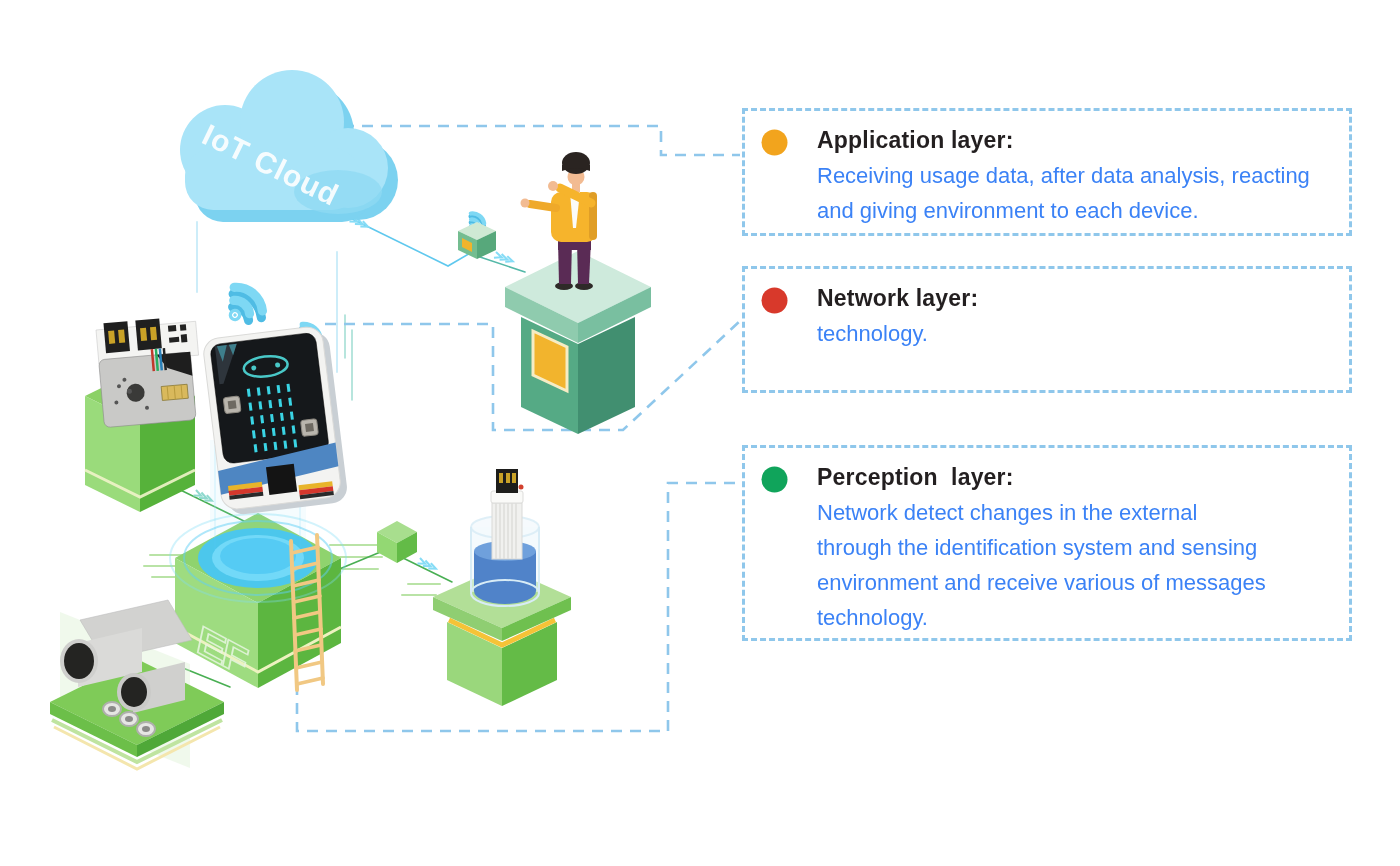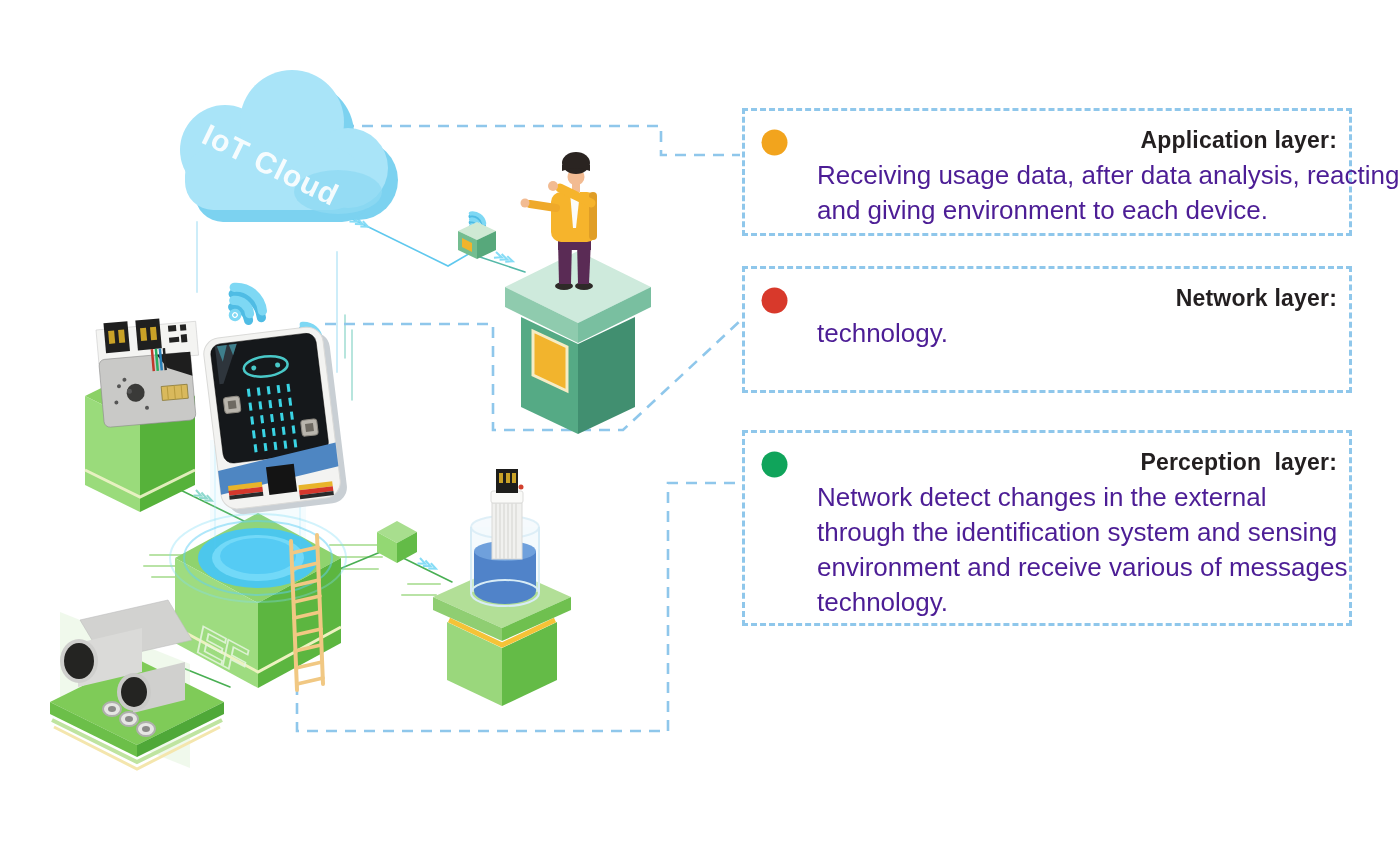--- a/index.html
+++ b/index.html
@@ -4,25 +4,25 @@
 <style>
   html,body{margin:0;padding:0;background:#ffffff;}
   #stage{position:relative;width:1400px;height:866px;background:#ffffff;overflow:hidden;
          font-family:"Liberation Sans",sans-serif;}
   #diagram{position:absolute;left:0;top:0;}
   .layer-card{position:absolute;left:742px;width:610px;box-sizing:border-box;
               border:3px dashed #8FC7EB;background:#ffffff;
               padding:12px 12px 0 72px;}
   .bullet{position:absolute;left:16px;top:18px;width:27px;height:27px;}
   .layer-title{font-size:23px;font-weight:bold;color:#231f20;line-height:35px;
-               letter-spacing:.2px;white-space:pre;text-align:right;}
-  .layer-line{font-size:26px;color:#4c1d95;line-height:35px;white-space:pre;}
+               letter-spacing:.2px;white-space:pre;}
+  .layer-line{font-size:22px;color:#3b82f6;line-height:35px;white-space:pre;}
   #card-app{top:108px;height:128px;}
   #card-net{top:266px;height:127px;}
-  #card-per{top:430px;height:196px;}
+  #card-per{top:445px;height:196px;}
 </style>
 </head>
 <body>
 
 <div id="stage">
 
 <svg id="diagram" width="1400" height="866" viewBox="0 0 1400 866">
 
   <g stroke-linecap="round">
     <line x1="197" y1="222" x2="197" y2="292" stroke="#CDEDF9" stroke-width="2"></line>

